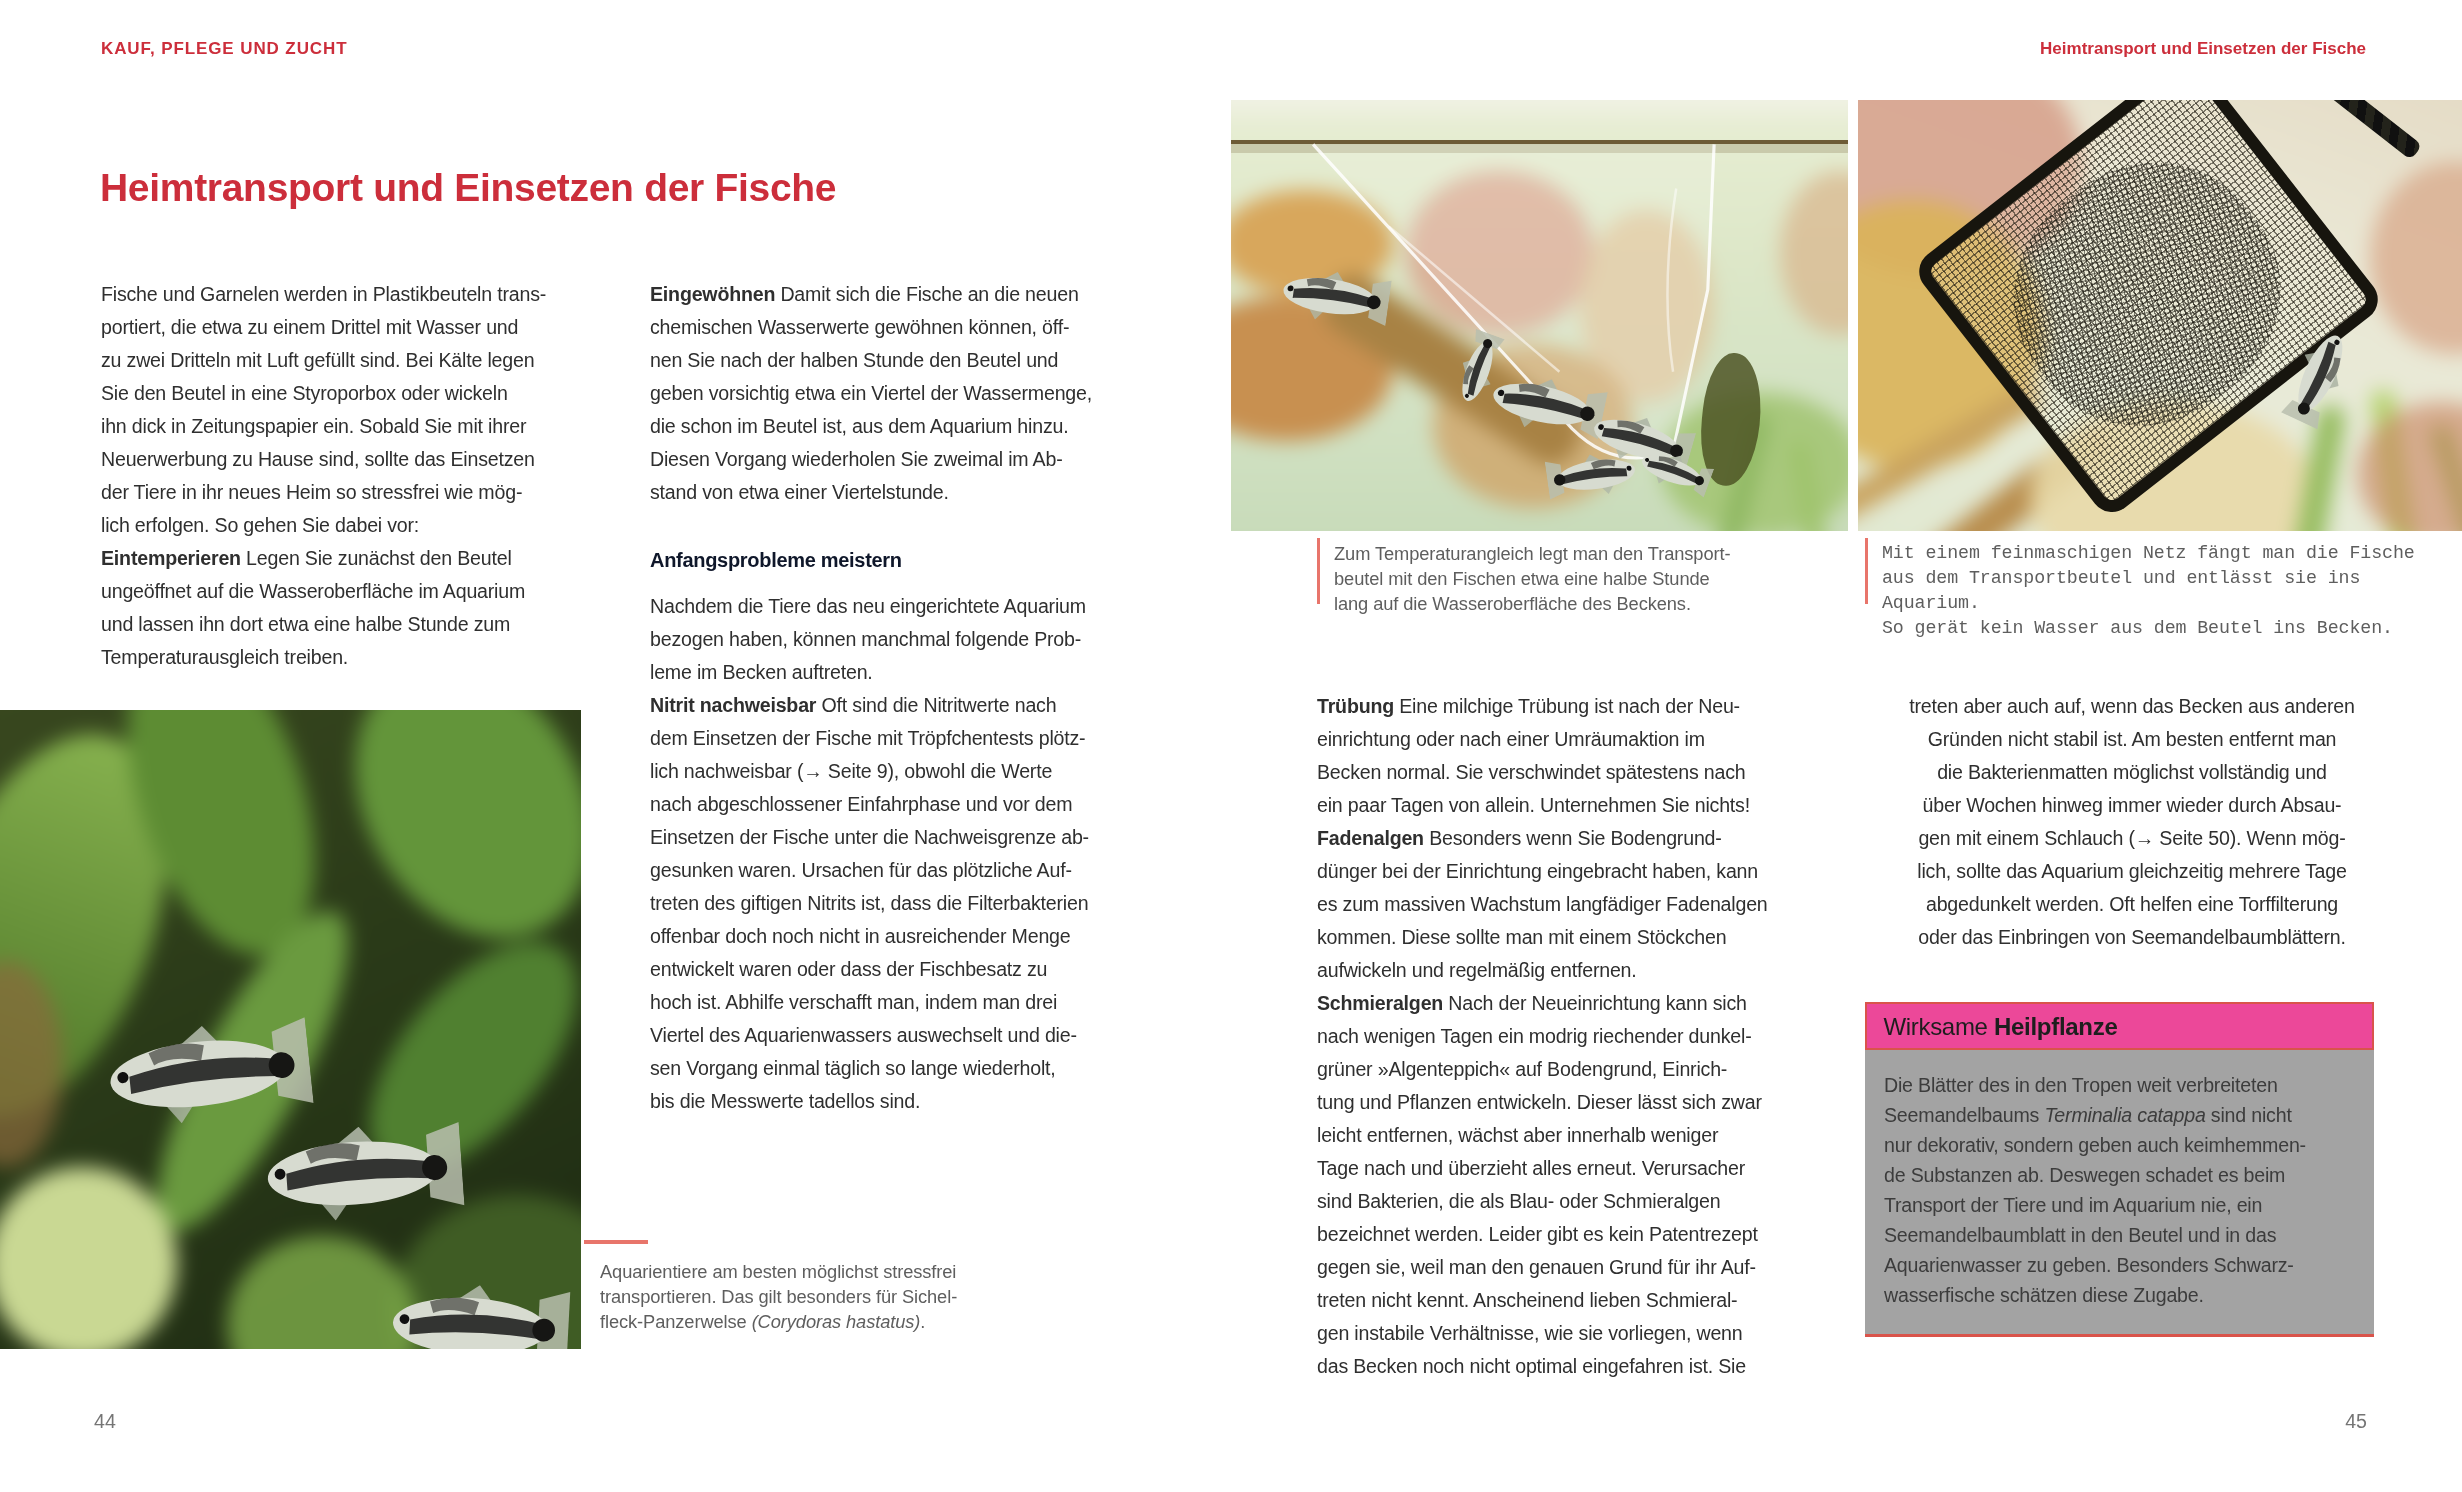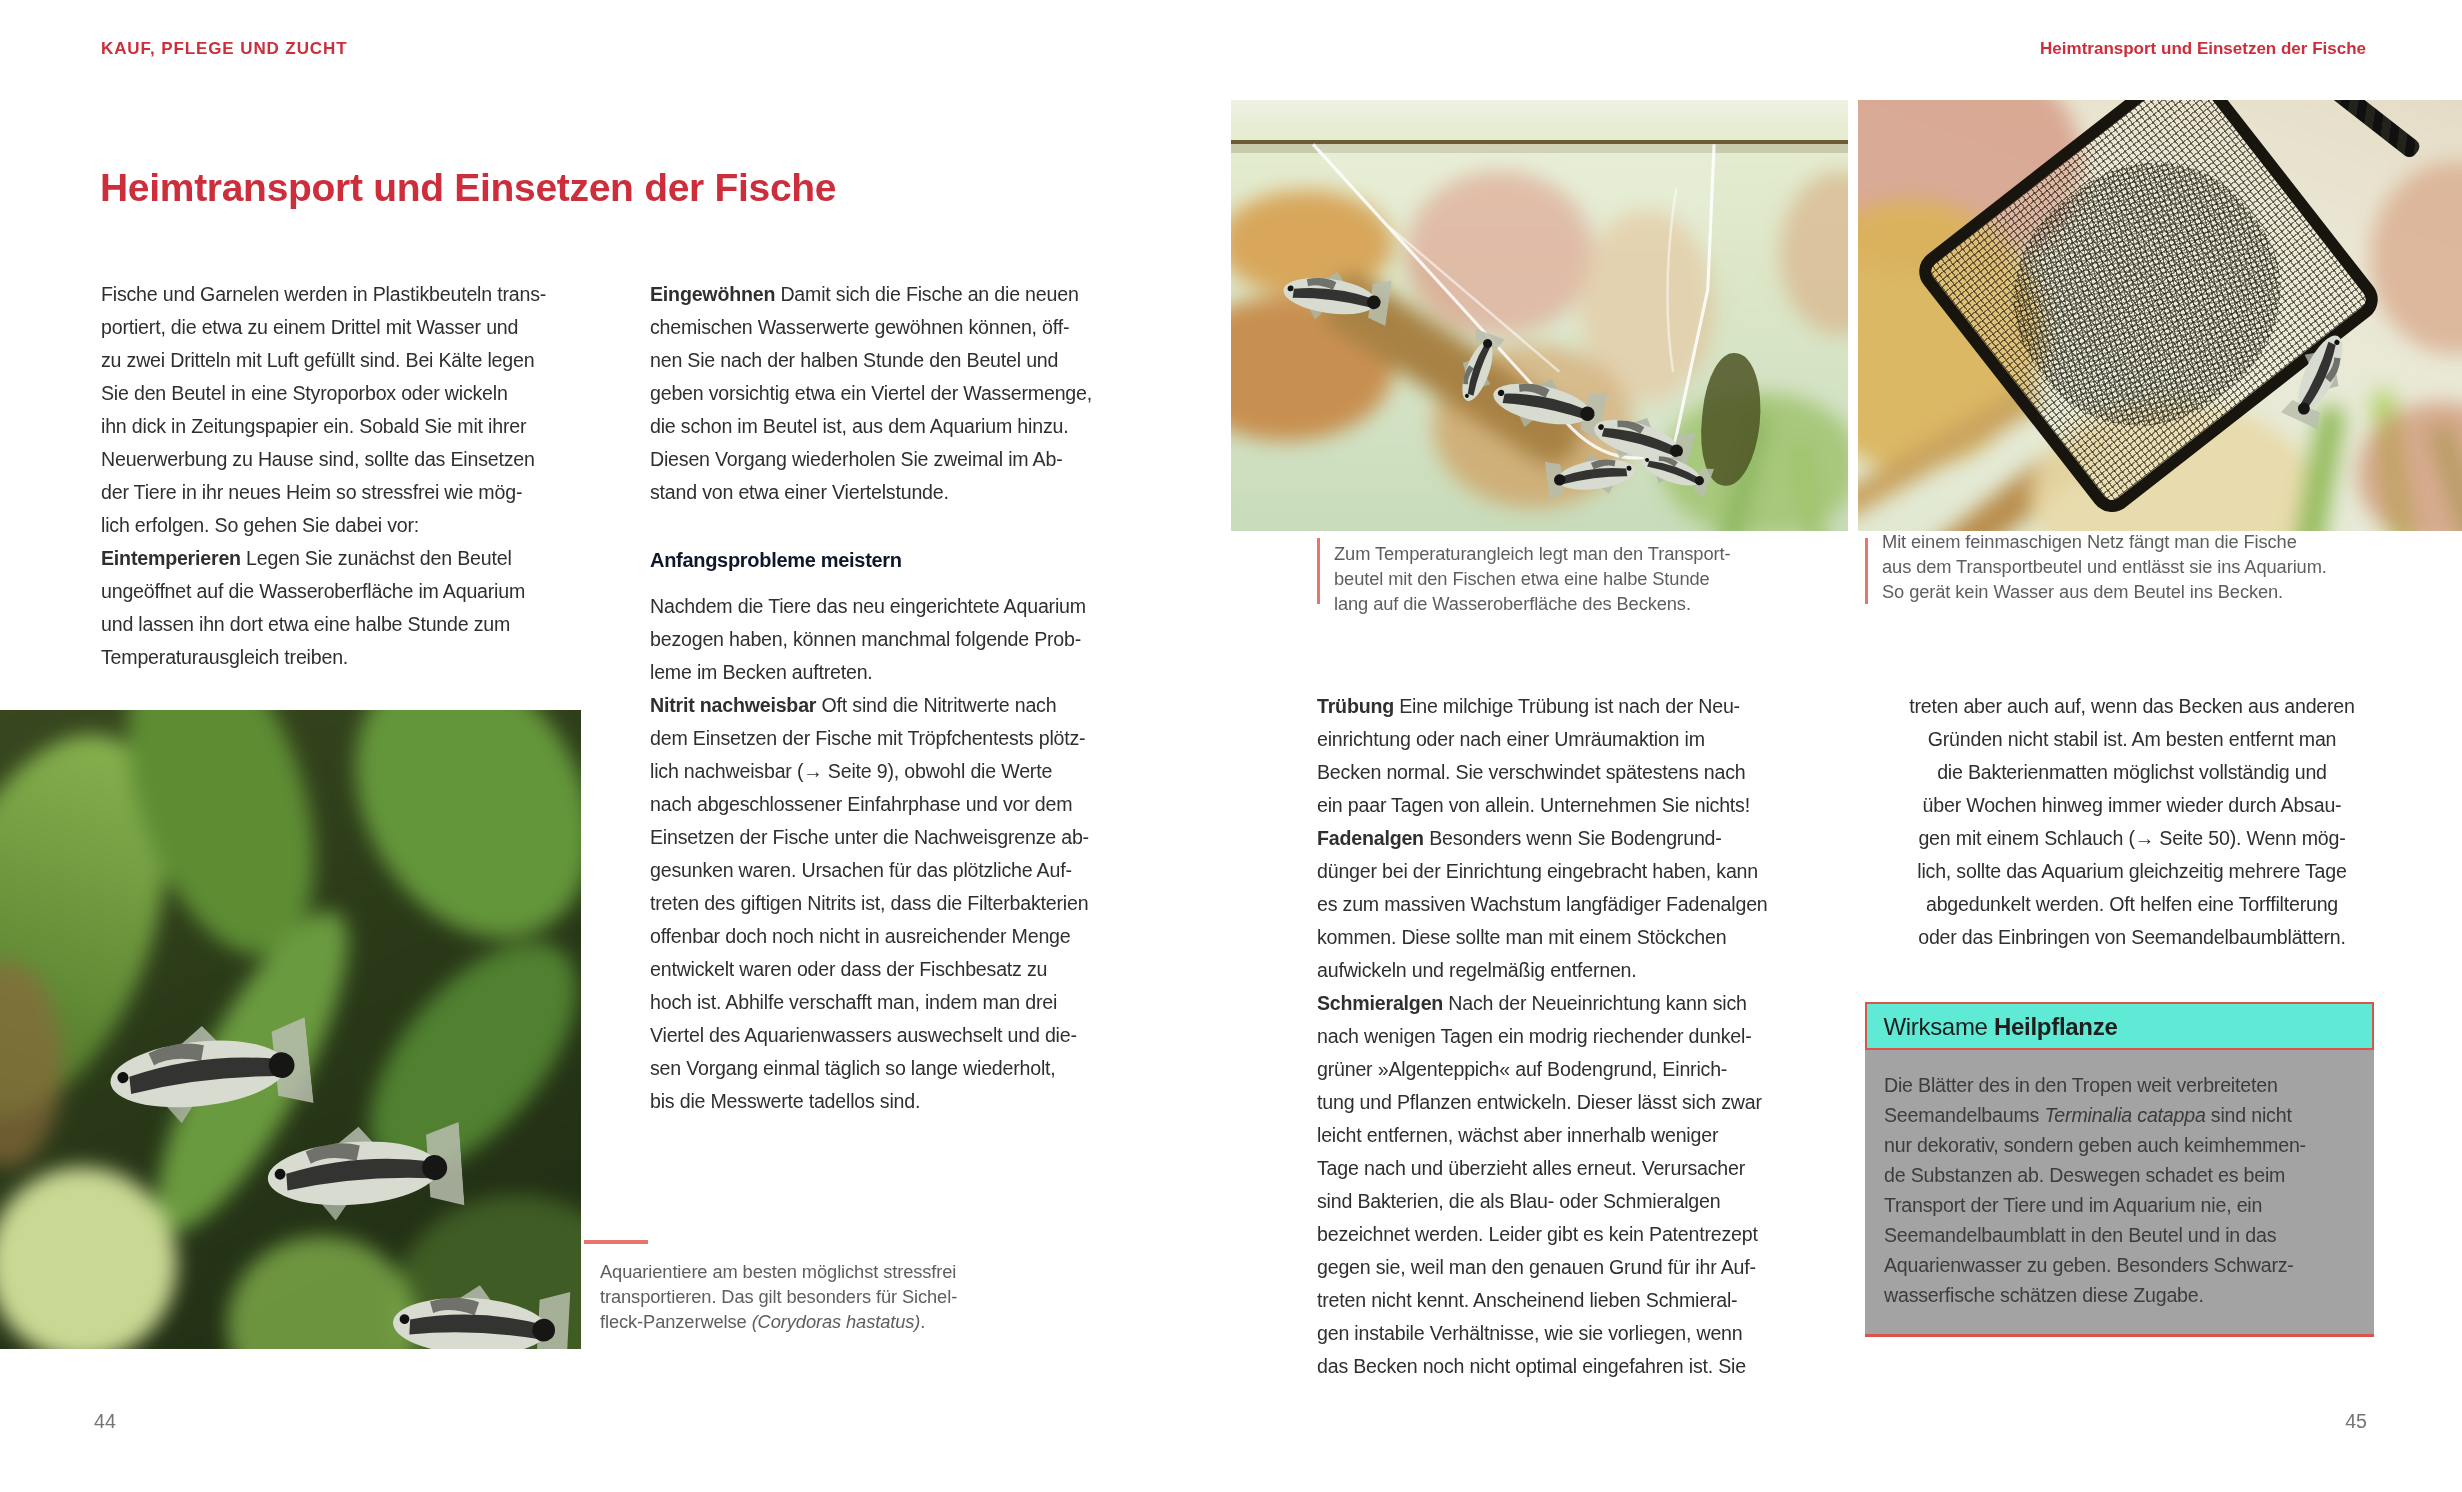--- a/index.html
+++ b/index.html
@@ -18,21 +18,21 @@
   .col p{margin:0;white-space:pre-line;}
   .lead{font-weight:700;}
   .subhead{font-size:20px;font-weight:700;color:#0f172a;margin:35px 0 12.6px 0;letter-spacing:-0.3px;}
   
   .caption{font-size:18.3px;line-height:25px;color:#5e5e5e;letter-spacing:-0.1px;white-space:pre-line;}
   .cap-bar{width:3.2px;background:#e8756b;}
   .cap-dash{height:3.8px;background:#e8756b;}
   .italic{font-style:italic;}
   .pagenum{font-size:19.6px;color:#757575;}
   
-  .boxhead{background:#5eead4;border:2.5px solid #d9544b;padding:8.8px 16.4px 7.6px 16.4px;
+  .boxhead{background:#ec4899;border:2.5px solid #d9544b;padding:8.8px 16.4px 7.6px 16.4px;
     font-size:24px;color:#1e1e1e;letter-spacing:-0.3px;}
   .boxhead .bold{font-weight:700;}
   .boxbody{background:#a3a3a3;border-bottom:3.2px solid #d9544b;padding:20px 17.7px 24px 19px;
     font-size:19.6px;line-height:30px;color:#3c3c3c;letter-spacing:-0.2px;white-space:pre-line;}
   
   .photo{position:absolute;overflow:hidden;background:#cfd8c0;}
   .blobs{position:absolute;inset:-25px;filter:blur(10px);}
   .blob{position:absolute;border-radius:50%;}
   .rectblob{position:absolute;}
   .fish{position:absolute;}
@@ -213,21 +213,21 @@
       <use href="#corydoras"></use>
     </svg>
 </div>
 
 <div class="abs cap-bar" style="left:1317px;top:538px;height:66px;"></div>
 <div class="abs caption" style="left:1334px;top:541px;width:512px;">Zum Temperaturangleich legt man den Transport-
 beutel mit den Fischen etwa eine halbe Stunde
 lang auf die Wasseroberfläche des Beckens.</div>
 
 <div class="abs cap-bar" style="left:1865px;top:538px;height:66px;"></div>
-<div class="abs caption" style="left:1882px;top:529px;width:556px;">Mit einem feinmaschigen Netz fängt man die Fische
+<div class="abs caption" style="left:1882px;top:541px;width:556px;font-family:Liberation Mono, monospace;">Mit einem feinmaschigen Netz fängt man die Fische
 aus dem Transportbeutel und entlässt sie ins Aquarium.
 So gerät kein Wasser aus dem Beutel ins Becken.</div>
 
 <div class="abs col" style="left:1317px;top:690px;width:534px;">
   <p><b class="lead">Trübung</b><span> Eine milchige Trübung ist nach der Neu-
 einrichtung oder nach einer Umräumaktion im
 Becken normal. Sie verschwindet spätestens nach
 ein paar Tagen von allein. Unternehmen Sie nichts!</span></p>
   <p><b class="lead">Fadenalgen</b><span> Besonders wenn Sie Bodengrund-
 dünger bei der Einrichtung eingebracht haben, kann

